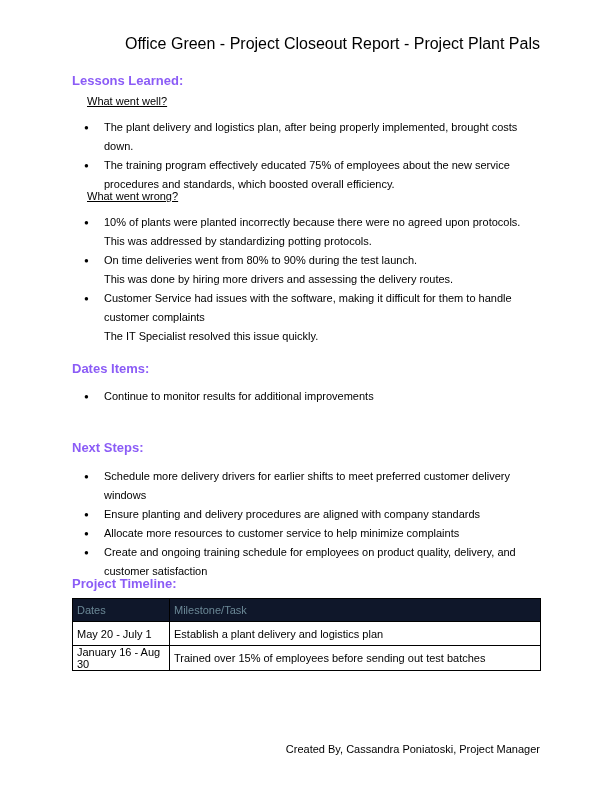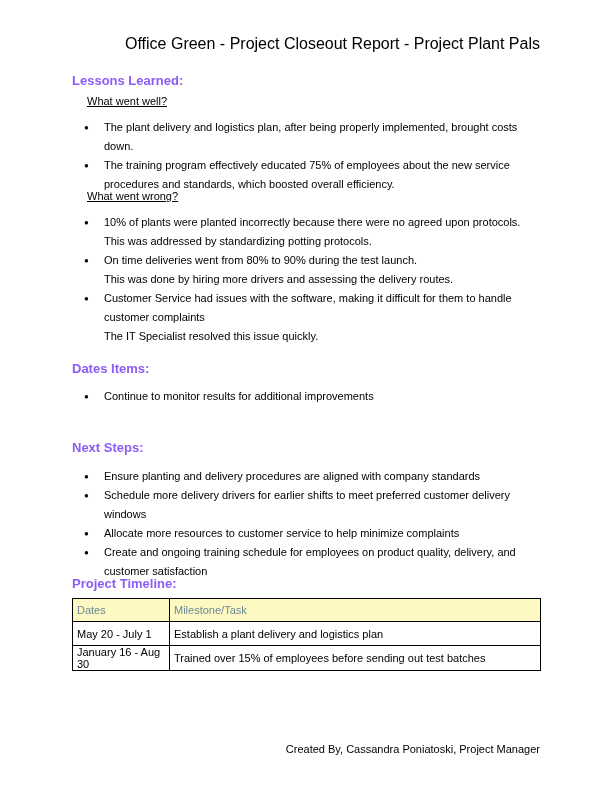--- a/index.html
+++ b/index.html
@@ -7,21 +7,21 @@
          font-family: "Liberation Sans", sans-serif; color: #000; font-size: 11px; }
   .header-line { position: absolute; top: 37px; right: 72px; font-size: 16px; line-height: 14px; }
   .section-title { position: absolute; left: 72px; font-size: 13px; font-weight: bold; color: #8b5cf6; line-height: 16px; }
   .plain { position: absolute; left: 87px; font-size: 11px; line-height: 14px; text-decoration: underline; }
   ul.blist { position: absolute; left: 60px; margin: 8px; padding: 0; list-style: none; width: 470px; }
   ul.blist li { position: relative; padding-left: 36px; font-size: 11px; line-height: 19px; }
   ul.blist li::before { content: "\25CF"; position: absolute; left: 16px; top: 0; font-size: 8px; }
   .sub { display: block; }
   table.timeline { position: absolute; left: 72px; top: 598px; width: 469px; border-collapse: collapse; font-size: 11px; }
   table.timeline td, table.timeline th { border: 1px solid #000; padding: 0 4px; height: 23px; text-align: left; font-weight: normal; }
-  table.timeline th { background: #fef9c3; color: #6b8896; height: 22px; }
+  table.timeline th { background: #0f172a; color: #6b8896; height: 22px; }
   table.timeline .c1 { width: 88px; }
   .footer-line { position: absolute; top: 742px; right: 72px; font-size: 11px; line-height: 14px; }
 </style>
 </head>
 <body>
 
 <div class="header-line">Office Green - Project Closeout Report - Project Plant Pals</div>
 
 <div class="section-title" style="top:73px;">Lessons Learned:</div>
 <div class="plain" style="top:94px;">What went well?</div>
@@ -45,22 +45,22 @@
   </li>
 </ul>
 
 <div class="section-title" style="top:361px;">Dates Items:</div>
 <ul class="blist" style="top:379px;">
   <li>Continue to monitor results for additional improvements</li>
 </ul>
 
 <div class="section-title" style="top:440px;">Next Steps:</div>
 <ul class="blist" style="top:459px;">
+  <li>Schedule more delivery drivers for earlier shifts to meet preferred customer delivery windows</li>
   <li>Ensure planting and delivery procedures are aligned with company standards</li>
-  <li>Schedule more delivery drivers for earlier shifts to meet preferred customer delivery windows</li>
   <li>Allocate more resources to customer service to help minimize complaints</li>
   <li>Create and ongoing training schedule for employees on product quality, delivery, and customer satisfaction</li>
 </ul>
 
 <div class="section-title" style="top:576px;">Project Timeline:</div>
 <table class="timeline">
   <tbody>
       <tr>
     <th class="c1">Dates</th>
     <th>Milestone/Task</th>

